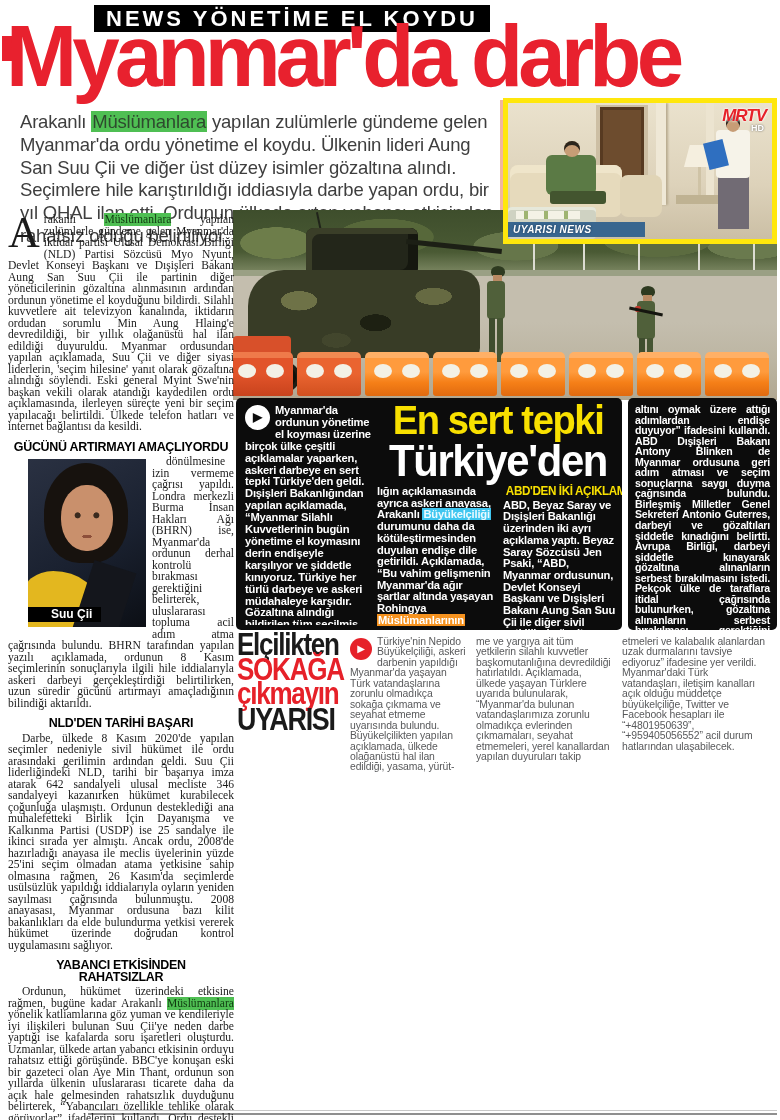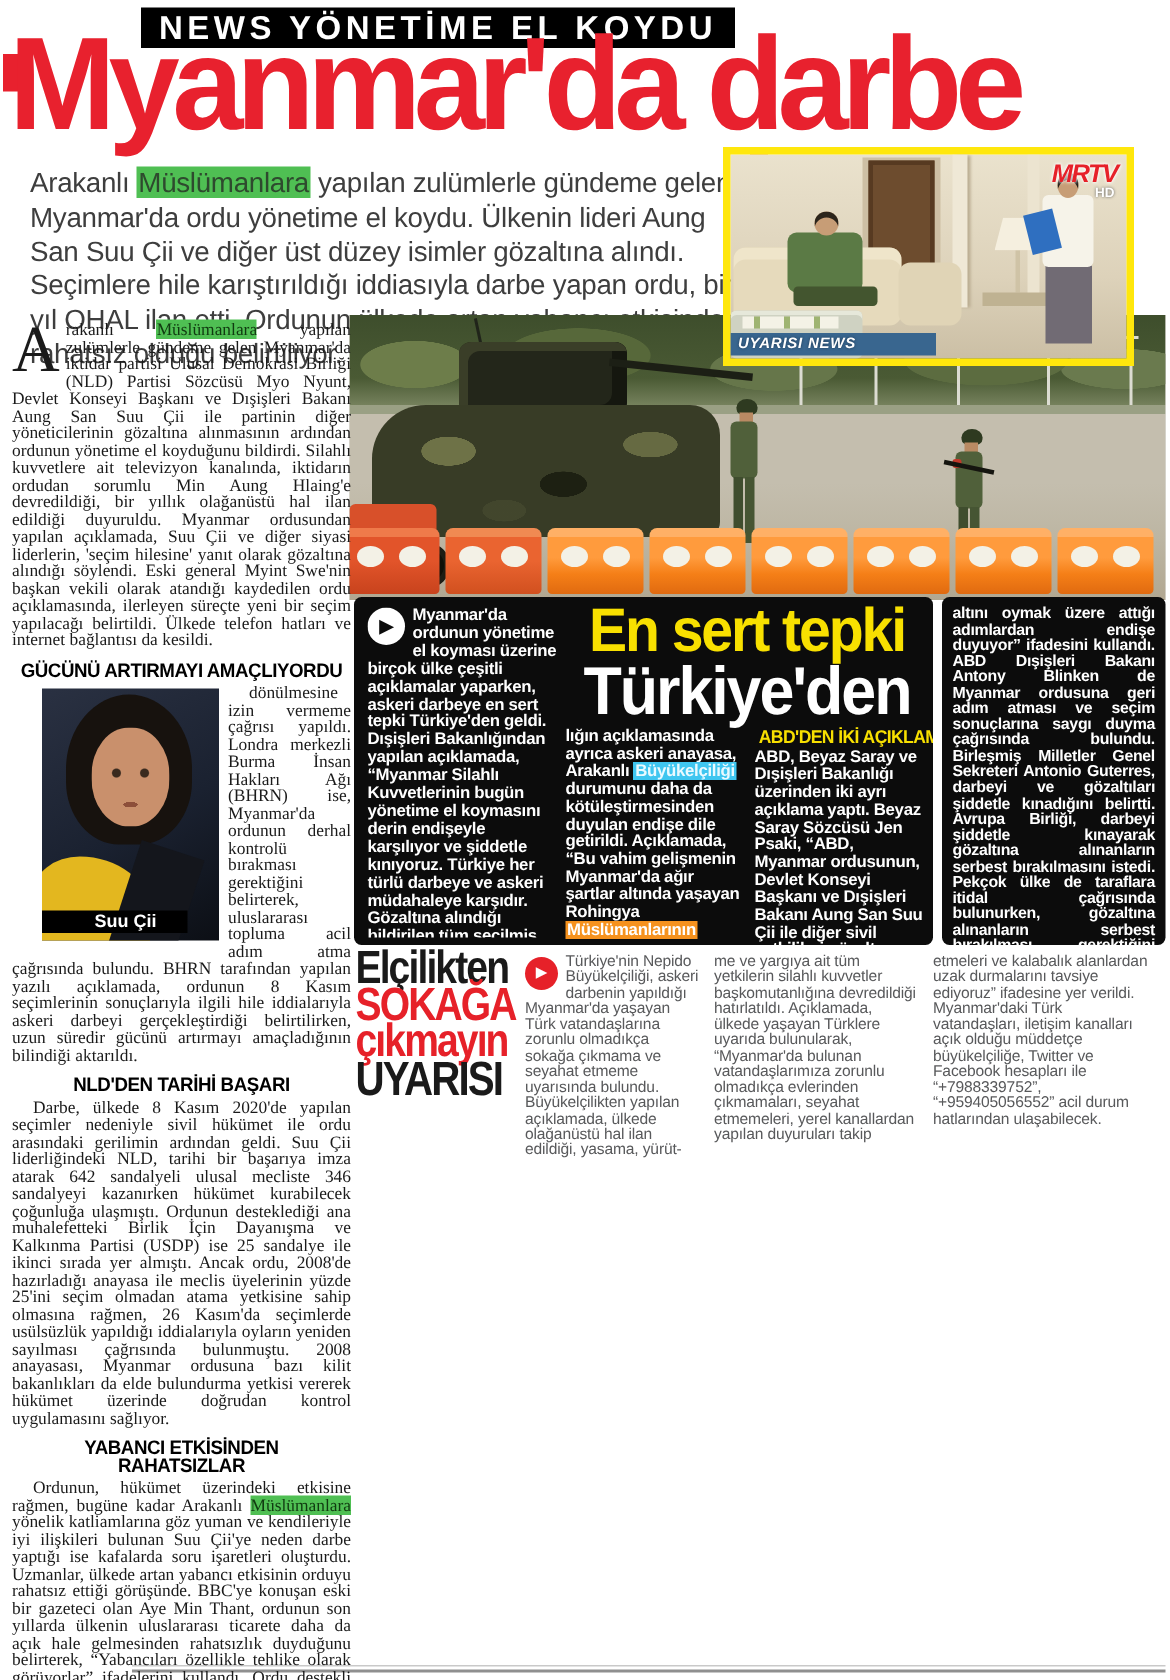--- a/index.html
+++ b/index.html
@@ -13,21 +13,21 @@
           white-space:nowrap;}
   .headline{position:absolute;left:6px;top:14px;width:772px;color:#e8212e;font-weight:bold;
             font-size:88px;line-height:84px;letter-spacing:-5px;white-space:nowrap;
             transform:scaleX(.97);transform-origin:left center;}
   .lead{position:absolute;left:20px;top:111px;width:482px;font-size:18.5px;line-height:22.8px;
         color:#3e3e3e;letter-spacing:-.2px;text-align:left;}
   .hl-green{background:#4fbf53;color:#2e4a2e;padding:0 1px;}
 
   
   .pink-strip{position:absolute;left:500px;top:100px;width:12px;height:143px;background:#f2b6a0;}
-  .mrtv{position:absolute;left:482px;top:98px;width:264px;height:136px;border:5px solid #ffe70c;
+  .mrtv{position:absolute;left:503px;top:98px;width:264px;height:136px;border:5px solid #ffe70c;
         background:linear-gradient(180deg,#eae2cd 0%,#ddd2ba 60%,#cbbfa5 100%);z-index:6;overflow:hidden;}
   .mrtv .doorframe{position:absolute;left:88px;top:2px;width:52px;height:96px;background:#cdbfa4;}
   .mrtv .door{position:absolute;left:92px;top:4px;width:44px;height:92px;background:#6d4c2e;
               border:3px solid #573a21;box-sizing:border-box;}
   .mrtv .pillar1{position:absolute;left:148px;top:0;width:10px;height:102px;background:#efe8d6;box-shadow:2px 0 2px #b9ac90;}
   .mrtv .pillar2{position:absolute;left:198px;top:0;width:8px;height:100px;background:#ece4d0;}
   .mrtv .lampshade{position:absolute;left:176px;top:42px;width:32px;height:22px;background:#f5efdf;
                    clip-path:polygon(18% 0,82% 0,100% 100%,0 100%);}
   .mrtv .lamppole{position:absolute;left:190px;top:64px;width:3px;height:28px;background:#cfc3a6;}
   .mrtv .sidetable{position:absolute;left:168px;top:92px;width:48px;height:9px;background:#bfb292;}
@@ -112,21 +112,21 @@
   .suu{float:left;width:118px;height:168px;margin:3px 6px 2px 20px;position:relative;
        background:linear-gradient(150deg,#2a3142 0%,#1a2130 55%,#0c0f15 100%);overflow:hidden;}
   .suu .hair{position:absolute;left:16px;top:4px;width:84px;height:100px;background:#17120e;border-radius:50% 50% 42% 42%;}
   .suu .face{position:absolute;left:33px;top:26px;width:52px;height:66px;border-radius:48%;background:#c9906c;
              background-image:radial-gradient(circle at 32% 46%,#3a2a1e 0 2.6px,transparent 3.4px),
                               radial-gradient(circle at 68% 46%,#3a2a1e 0 2.6px,transparent 3.4px),
                               radial-gradient(ellipse 8px 3px at 50% 78%,#8d4f3a 0 60%,transparent 61%);}
   .suu .garment{position:absolute;left:-6px;bottom:-6px;width:78px;height:62px;background:#e3b71f;border-radius:40% 60% 0 0;}
   .suu .sash{position:absolute;left:54px;bottom:-12px;width:44px;height:74px;background:#14161c;transform:rotate(18deg);}
   .suu .cap{position:absolute;left:0;bottom:5px;background:#000;color:#fff;
-            font-family:"Liberation Sans",sans-serif;font-weight:bold;font-size:12px;padding:2px 21px;}
+            font-family:"Liberation Sans",sans-serif;font-weight:bold;font-size:12px;padding:2px 9px;}
 
   
   .bigbox{position:absolute;left:236px;top:398px;width:386px;height:232px;background:#0c0c0c;
           border-radius:5px;z-index:4;overflow:hidden;color:#fff;}
   .bb-intro{position:absolute;left:9px;top:7px;width:127px;height:220px;font-weight:bold;
             font-size:11.2px;line-height:11.9px;letter-spacing:-.2px;overflow:hidden;}
   .play-circle{float:left;width:25px;height:25px;border-radius:50%;background:#fff;color:#0c0c0c;
                text-align:center;line-height:25px;font-size:12px;margin:0 5px 2px 0;}
   .bb-right{position:absolute;left:141px;top:2px;width:242px;}
   .bb-h1{color:#f8e000;font-weight:bold;font-size:41px;line-height:40px;letter-spacing:-1.5px;
@@ -302,16 +302,16 @@
   <div class="rightbox">altını oymak üzere attığı adımlardan endişe duyuyor” ifadesini kullandı. ABD Dışişleri Bakanı Antony Blinken de Myanmar ordusuna geri adım atması ve seçim sonuçlarına saygı duyma çağrısında bulundu. Birleşmiş Milletler Genel Sekreteri Antonio Guterres, darbeyi ve gözaltıları şiddetle kınadığını belirtti. Avrupa Birliği, darbeyi şiddetle kınayarak gözaltına alınanların serbest bırakılmasını istedi. Pekçok ülke de taraflara itidal çağrısında bulunurken, gözaltına alınanların serbest bırakılması gerektiğini belirtti.</div>
 
   <div class="emb-head">
     <div class="l1">Elçilikten</div>
     <div class="l2">SOKAĞA</div>
     <div class="l3">çıkmayın</div>
     <div class="l4">UYARISI</div>
   </div>
   <div class="warncol colA"><span class="red-circle">▶</span><span>Türkiye'nin Nepido Büyükelçiliği, askeri darbenin yapıldığı Myanmar'da yaşayan Türk vatandaşlarına zorunlu olmadıkça sokağa çıkmama ve seyahat etmeme uyarısında bulundu. Büyükelçilikten yapılan açıklamada, ülkede olağanüstü hal ilan edildiği, yasama, yürüt-</span></div>
   <div class="warncol colB">me ve yargıya ait tüm yetkilerin silahlı kuvvetler başkomutanlığına devredildiği hatırlatıldı. Açıklamada, ülkede yaşayan Türklere uyarıda bulunularak, “Myanmar'da bulunan vatandaşlarımıza zorunlu olmadıkça evlerinden çıkmamaları, seyahat etmemeleri, yerel kanallardan yapılan duyuruları takip</div>
-  <div class="warncol colC">etmeleri ve kalabalık alanlardan uzak durmalarını tavsiye ediyoruz” ifadesine yer verildi. Myanmar'daki Türk vatandaşları, iletişim kanalları açık olduğu müddetçe büyükelçiliğe, Twitter ve Facebook hesapları ile “+7988339752”, “+959405056552” acil durum hatlarından ulaşabilecek.</div>
+  <div class="warncol colC">etmeleri ve kalabalık alanlardan uzak durmalarını tavsiye ediyoruz” ifadesine yer verildi. Myanmar'daki Türk vatandaşları, iletişim kanalları açık olduğu müddetçe büyükelçiliğe, Twitter ve Facebook hesapları ile “+4801950639”, “+959405056552” acil durum hatlarından ulaşabilecek.</div>
 
   <div class="footer-rule"></div>
 </div>
 
 </body></html>

